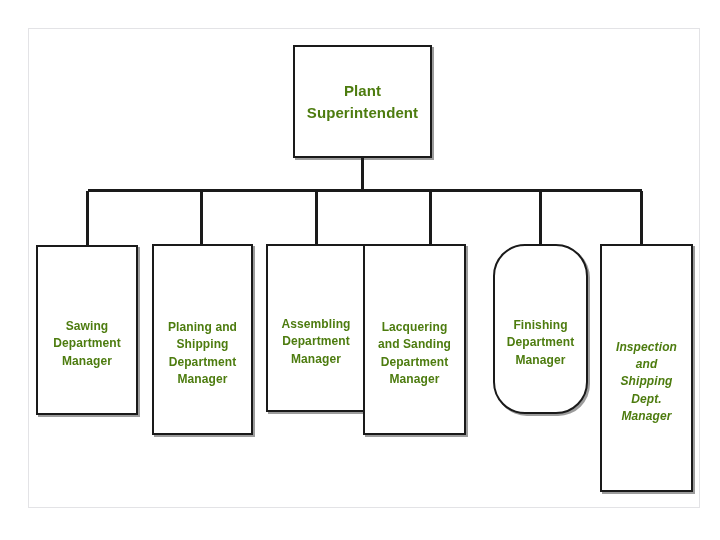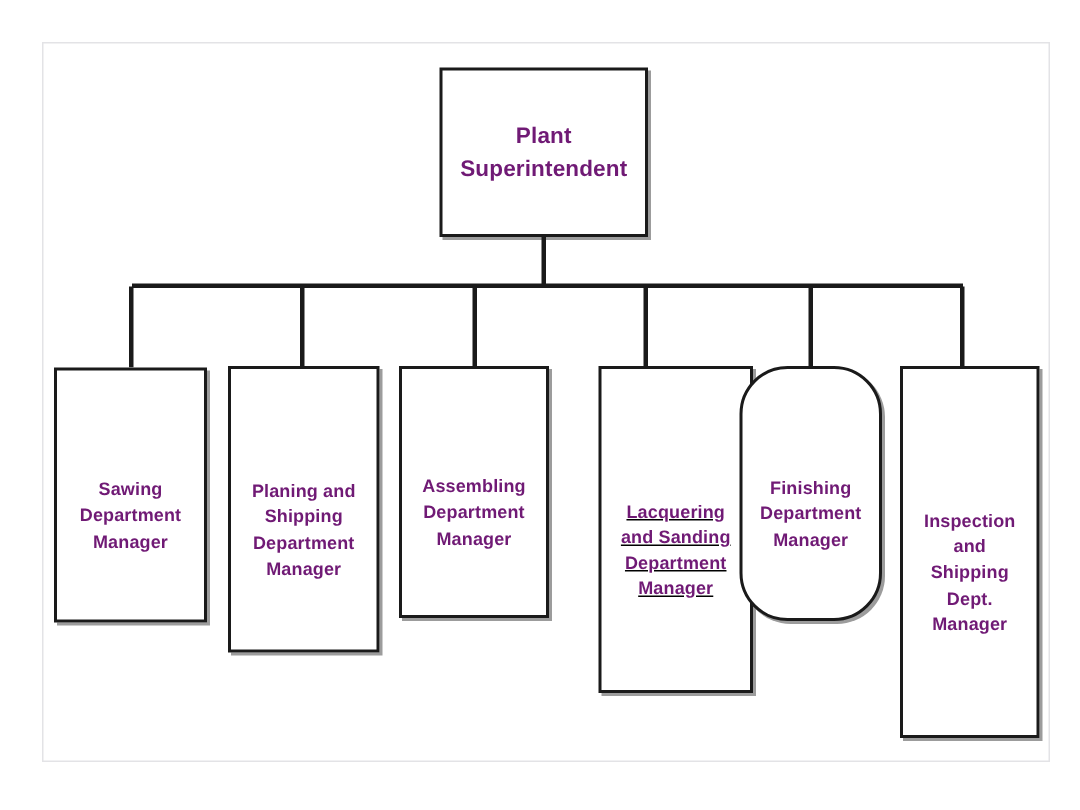--- a/index.html
+++ b/index.html
@@ -43,21 +43,21 @@
     box-shadow: 2px 2px 0 #9c9c9c;
     display: flex;
     align-items: center;
     justify-content: center;
     text-align: center;
   }
   .org-box .box-label {
     display: block;
     font-family: "Liberation Sans", sans-serif;
     font-weight: bold;
-    color: #701a75;
+    color: #4d7c0f;
     line-height: 1.42;
     letter-spacing: 0.1px;
     white-space: pre-line;
     padding: 0 4px;
   }
 
   
   #box-root {
     left: 293px;
     top: 45px;
@@ -70,23 +70,23 @@
 
   
   .dept-box .box-label {
     font-size: 12px;
     margin-top: 28px;
   }
 
   #box-dept-0 { left: 36px;  top: 245px; width: 102px; height: 170px; }
   #box-dept-1 { left: 152px; top: 244px; width: 101px; height: 191px; }
   #box-dept-2 { left: 266px; top: 244px; width: 100px; height: 168px; }
-  #box-dept-3 { left: 399px; top: 244px; width: 103px; height: 218px; text-decoration: underline; }
+  #box-dept-3 { left: 363px; top: 244px; width: 103px; height: 191px; }
   #box-dept-4 { left: 493px; top: 244px; width: 95px;  height: 170px; border-radius: 32px; }
-  #box-dept-5 { left: 600px; top: 244px; width: 93px;  height: 248px; }
+  #box-dept-5 { left: 600px; top: 244px; width: 93px;  height: 248px; font-style: italic; }
 
   
   .conn {
     position: absolute;
     background: #1a1a1a;
   }
   
   #conn-root-stem {
     left: 361px;
     top: 158px;

